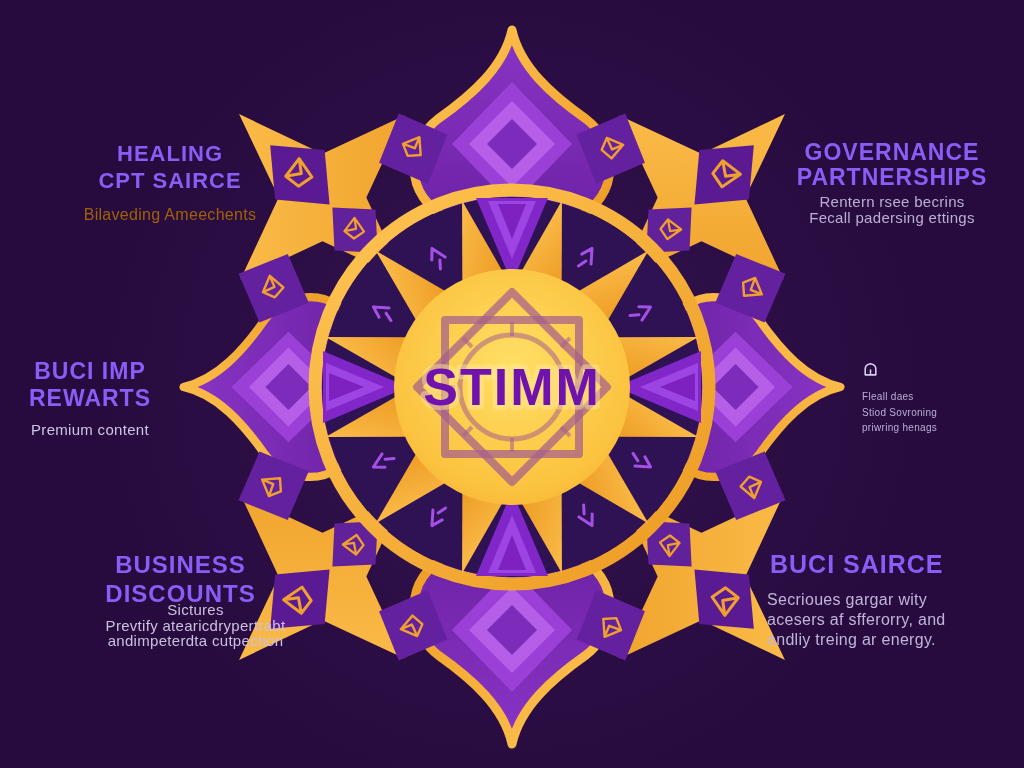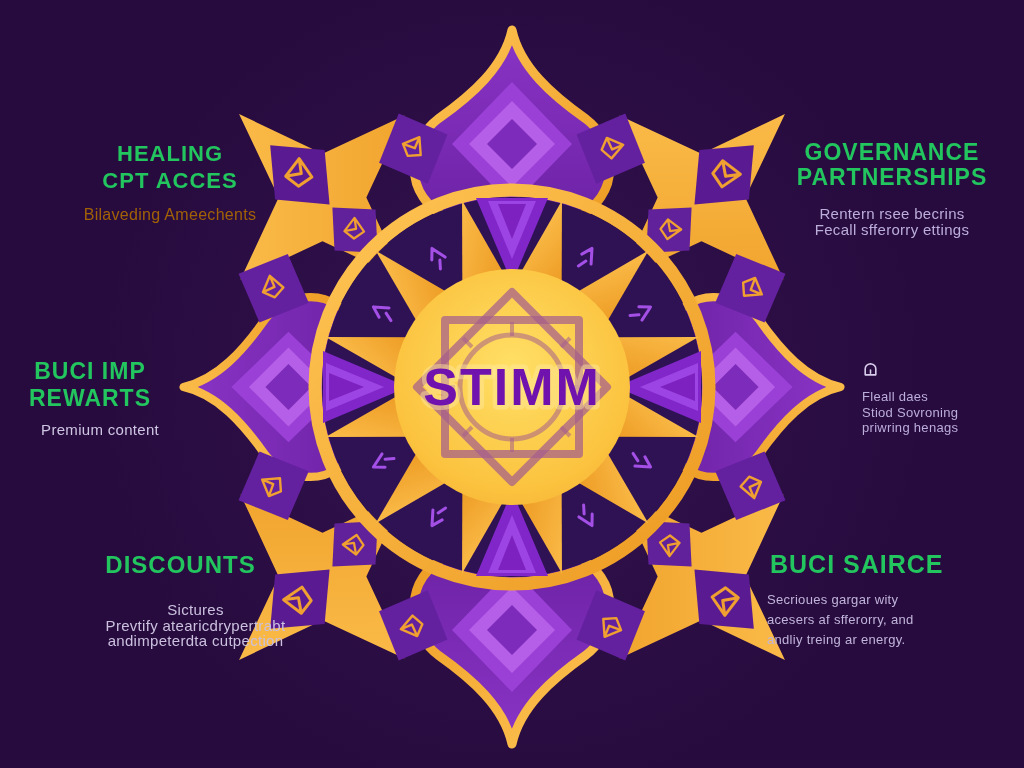--- a/index.html
+++ b/index.html
@@ -8,55 +8,55 @@
     background:#270b3e;
     font-family:"Liberation Sans","DejaVu Sans",sans-serif;
   }
   .bg-glow{
     position:absolute;left:0;top:0;width:1024px;height:768px;
     background:radial-gradient(circle at 50% 50%, rgba(128,64,190,.16) 0%, rgba(128,64,190,.05) 42%, rgba(0,0,0,0) 65%);
   }
   .mandala-wrap{position:absolute;left:0;top:0;width:1024px;height:768px;}
   .txt-block{position:absolute;color:#f2eef8;}
   .h-line{
-    font-weight:bold;color:#22c55e;font-size:22px;line-height:27px;
+    font-weight:bold;color:#8b5cf6;font-size:22px;line-height:27px;
     letter-spacing:1px;
   }
   .s-line{
     font-weight:normal;color:#b9abd6;font-size:15px;line-height:17px;
     letter-spacing:.3px;
   }
   
   .sec-top-left{left:40px;top:140px;width:260px;text-align:center;}
   .sec-top-left .s-line{margin-top:0;font-size:16px;color:#a16207;}
   .sec-top-left .sub{margin-top:12px;}
 
   .sec-top-right{left:772px;top:140px;width:240px;text-align:center;}
   .sec-top-right .h-line{font-size:23px;line-height:25px;}
-  .sec-top-right .sub{margin-top:16px;}
+  .sec-top-right .sub{margin-top:4px;}
   .sec-top-right .s-line{font-size:15px;line-height:16px;color:#bcaedb;}
 
   .sec-mid-left{left:21px;top:358px;width:138px;text-align:center;}
   .sec-mid-left .h-line{font-size:23px;line-height:27px;}
   .sec-mid-left .sub{margin-top:9px;}
-  .sec-mid-left .s-line{font-size:15px;color:#cfc6e4;text-align:right;}
+  .sec-mid-left .s-line{font-size:15px;color:#cfc6e4;}
 
   .sec-mid-right{left:862px;top:360px;width:155px;text-align:left;}
   .sec-mid-right .icon-row{height:20px;margin-bottom:9px;}
-  .sec-mid-right .s-line{font-size:13px;line-height:15.5px;color:#bcaedb;}
+  .sec-mid-right .s-line{font-size:10px;line-height:15.5px;color:#bcaedb;}
 
   .sec-bottom-left-h{left:58px;top:550px;width:245px;text-align:center;}
   .sec-bottom-left-h .h-line{font-size:24px;line-height:29px;}
   .sec-bottom-left-s{left:83px;top:602px;width:225px;text-align:center;}
   .sec-bottom-left-s .s-line{font-size:15px;line-height:15.5px;color:#cbc1df;}
 
   .sec-bottom-right-h{left:770px;top:550px;width:240px;text-align:left;}
   .sec-bottom-right-h .h-line{font-size:25px;line-height:29px;}
   .sec-bottom-right-s{left:767px;top:590px;width:230px;text-align:left;}
-  .sec-bottom-right-s .s-line{font-size:13px;line-height:20px;color:#c0b4da;}
+  .sec-bottom-right-s .s-line{font-size:16px;line-height:20px;color:#c0b4da;}
 </style>
 </head>
 <body>
 
 <div class="bg-glow"></div>
 
 <div class="mandala-wrap">
 <svg width="1024" height="768" viewBox="0 0 1024 768">
   <defs>
     <linearGradient id="goldGrad" x1="0" y1="0" x2="1" y2="1">
@@ -184,32 +184,32 @@
 
   <g font-family="Liberation Sans, DejaVu Sans, sans-serif" font-weight="bold" font-size="52" letter-spacing="2" text-anchor="middle">
     <text x="512" y="405" fill="none" stroke="#ffe9a0" stroke-width="9" stroke-opacity="0.45" stroke-linejoin="round">STIMM</text>
     <text x="512" y="405" fill="#7013ae">STIMM</text>
   </g>
 </svg>
 </div>
 
 <div class="txt-block sec-top-left">
   <div class="h-line">HEALING</div>
-  <div class="h-line">CPT ACCES</div>
+  <div class="h-line">CPT SAIRCE</div>
   <div class="sub">
     <div class="s-line">Bilaveding Ameechents</div>
   </div>
 </div>
 
 <div class="txt-block sec-top-right">
   <div class="h-line">GOVERNANCE</div>
   <div class="h-line">PARTNERSHIPS</div>
   <div class="sub">
     <div class="s-line">Rentern rsee becrins</div>
-    <div class="s-line">Fecall sfferorry ettings</div>
+    <div class="s-line">Fecall padersing ettings</div>
   </div>
 </div>
 
 <div class="txt-block sec-mid-left">
   <div class="h-line">BUCI IMP</div>
   <div class="h-line">REWARTS</div>
   <div class="sub">
     <div class="s-line">Premium content</div>
   </div>
 </div>
@@ -220,20 +220,21 @@
       <path d="M3,13.5 L3,8 Q3,3.8 8,3 Q13,3.8 13,8 L13,13.5 Z" stroke="#d8cdec" stroke-width="1.5" stroke-linejoin="round"></path>
       <path d="M8,9 L8,12" stroke="#d8cdec" stroke-width="1.5" stroke-linecap="round"></path>
     </svg>
   </div>
   <div class="s-line">Fleall daes</div>
   <div class="s-line">Stiod Sovroning</div>
   <div class="s-line">priwring henags</div>
 </div>
 
 <div class="txt-block sec-bottom-left-h">
+  <div class="h-line">BUSINESS</div>
   <div class="h-line">DISCOUNTS</div>
 </div>
 <div class="txt-block sec-bottom-left-s">
   <div class="s-line">Sictures</div>
   <div class="s-line">Prevtify atearicdrypertrabt</div>
   <div class="s-line">andimpeterdta cutpection</div>
 </div>
 
 <div class="txt-block sec-bottom-right-h">
   <div class="h-line">BUCI SAIRCE</div>

